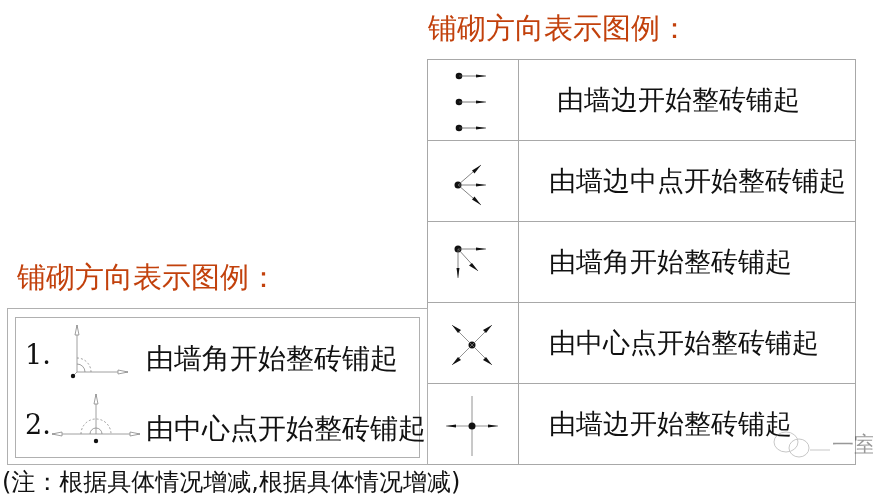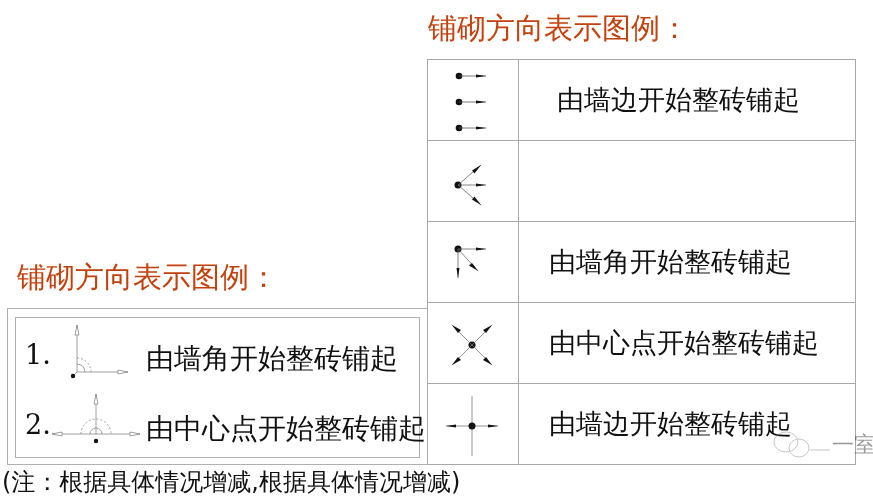--- a/index.html
+++ b/index.html
@@ -94,20 +94,21 @@
           <circle cx="30" cy="44" r="3.5" stroke="none"></circle>
           <line x1="30" y1="44" x2="53" y2="24"></line>
           <polygon points="44,29.5 53,24 46.5,32.5" stroke="none"></polygon>
           <line x1="30" y1="44" x2="58" y2="44"></line>
           <polygon points="48,42.5 58,44 48,45.5" stroke="none"></polygon>
           <line x1="30" y1="44" x2="53" y2="64"></line>
           <polygon points="44,58.5 53,64 46.5,55.5" stroke="none"></polygon>
         </g>
       </svg>
     </div>
+    <div class="tcell-text" style="padding-left:30px">由墙边中点开始整砖铺起</div>
   </div>
 
   <div class="trow" style="top:162px">
     <div class="tcell-icon">
       <svg width="91" height="81" viewBox="0 0 91 81">
         <g stroke="#666" stroke-width="0.8" fill="#111">
           <circle cx="30" cy="27" r="3.5" stroke="none"></circle>
           <line x1="30" y1="27" x2="58" y2="27"></line>
           <polygon points="48,25.5 58,27 48,28.5" stroke="none"></polygon>
           <line x1="30" y1="27" x2="50" y2="49"></line>

